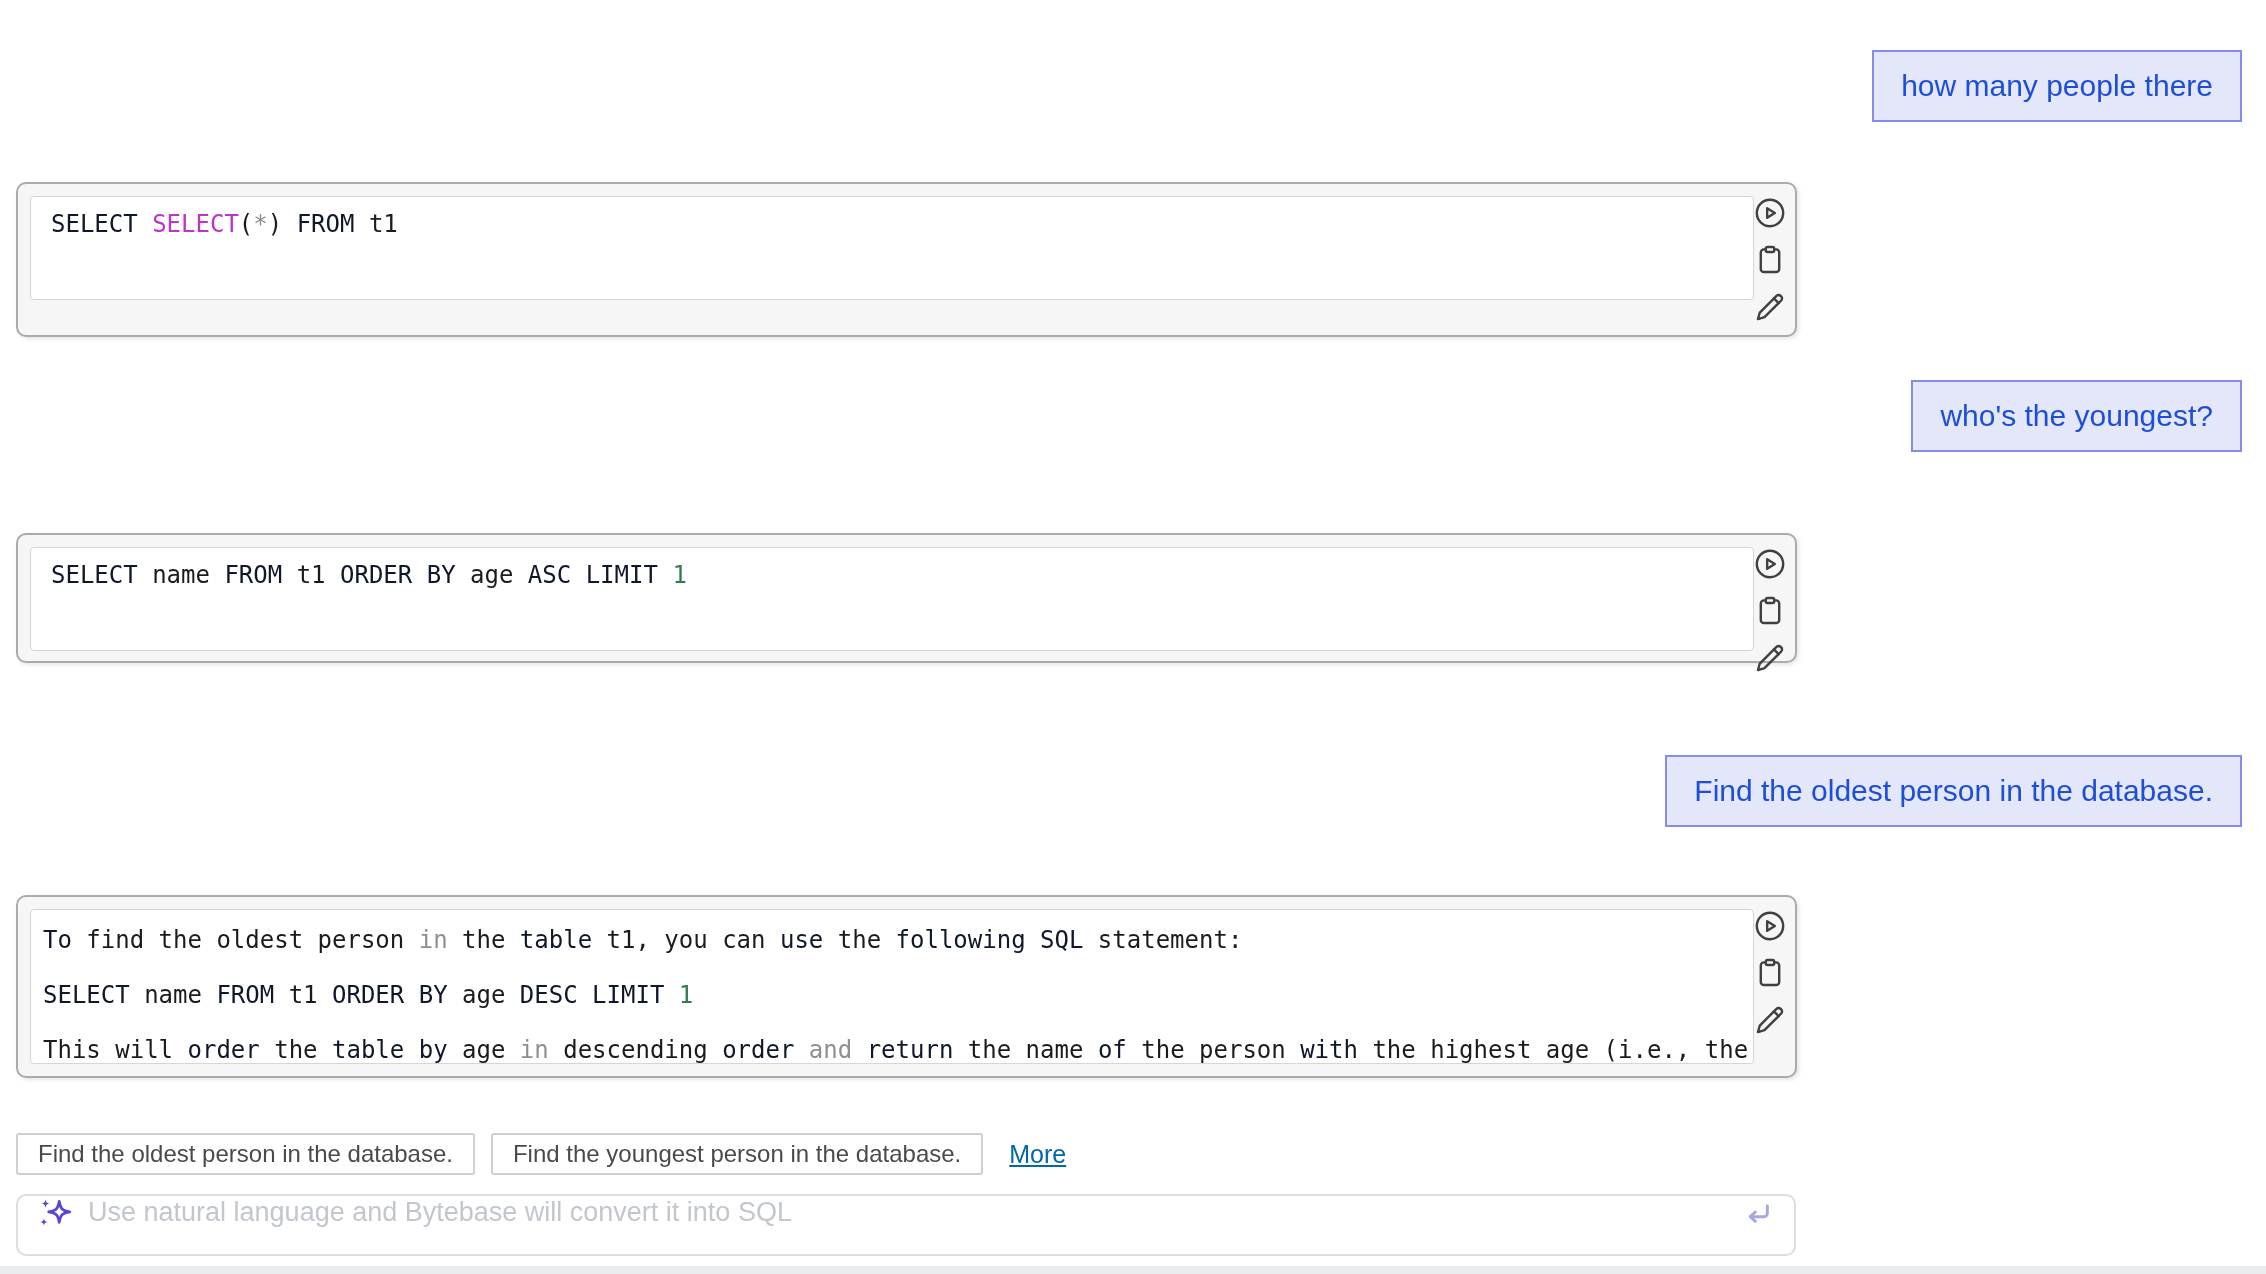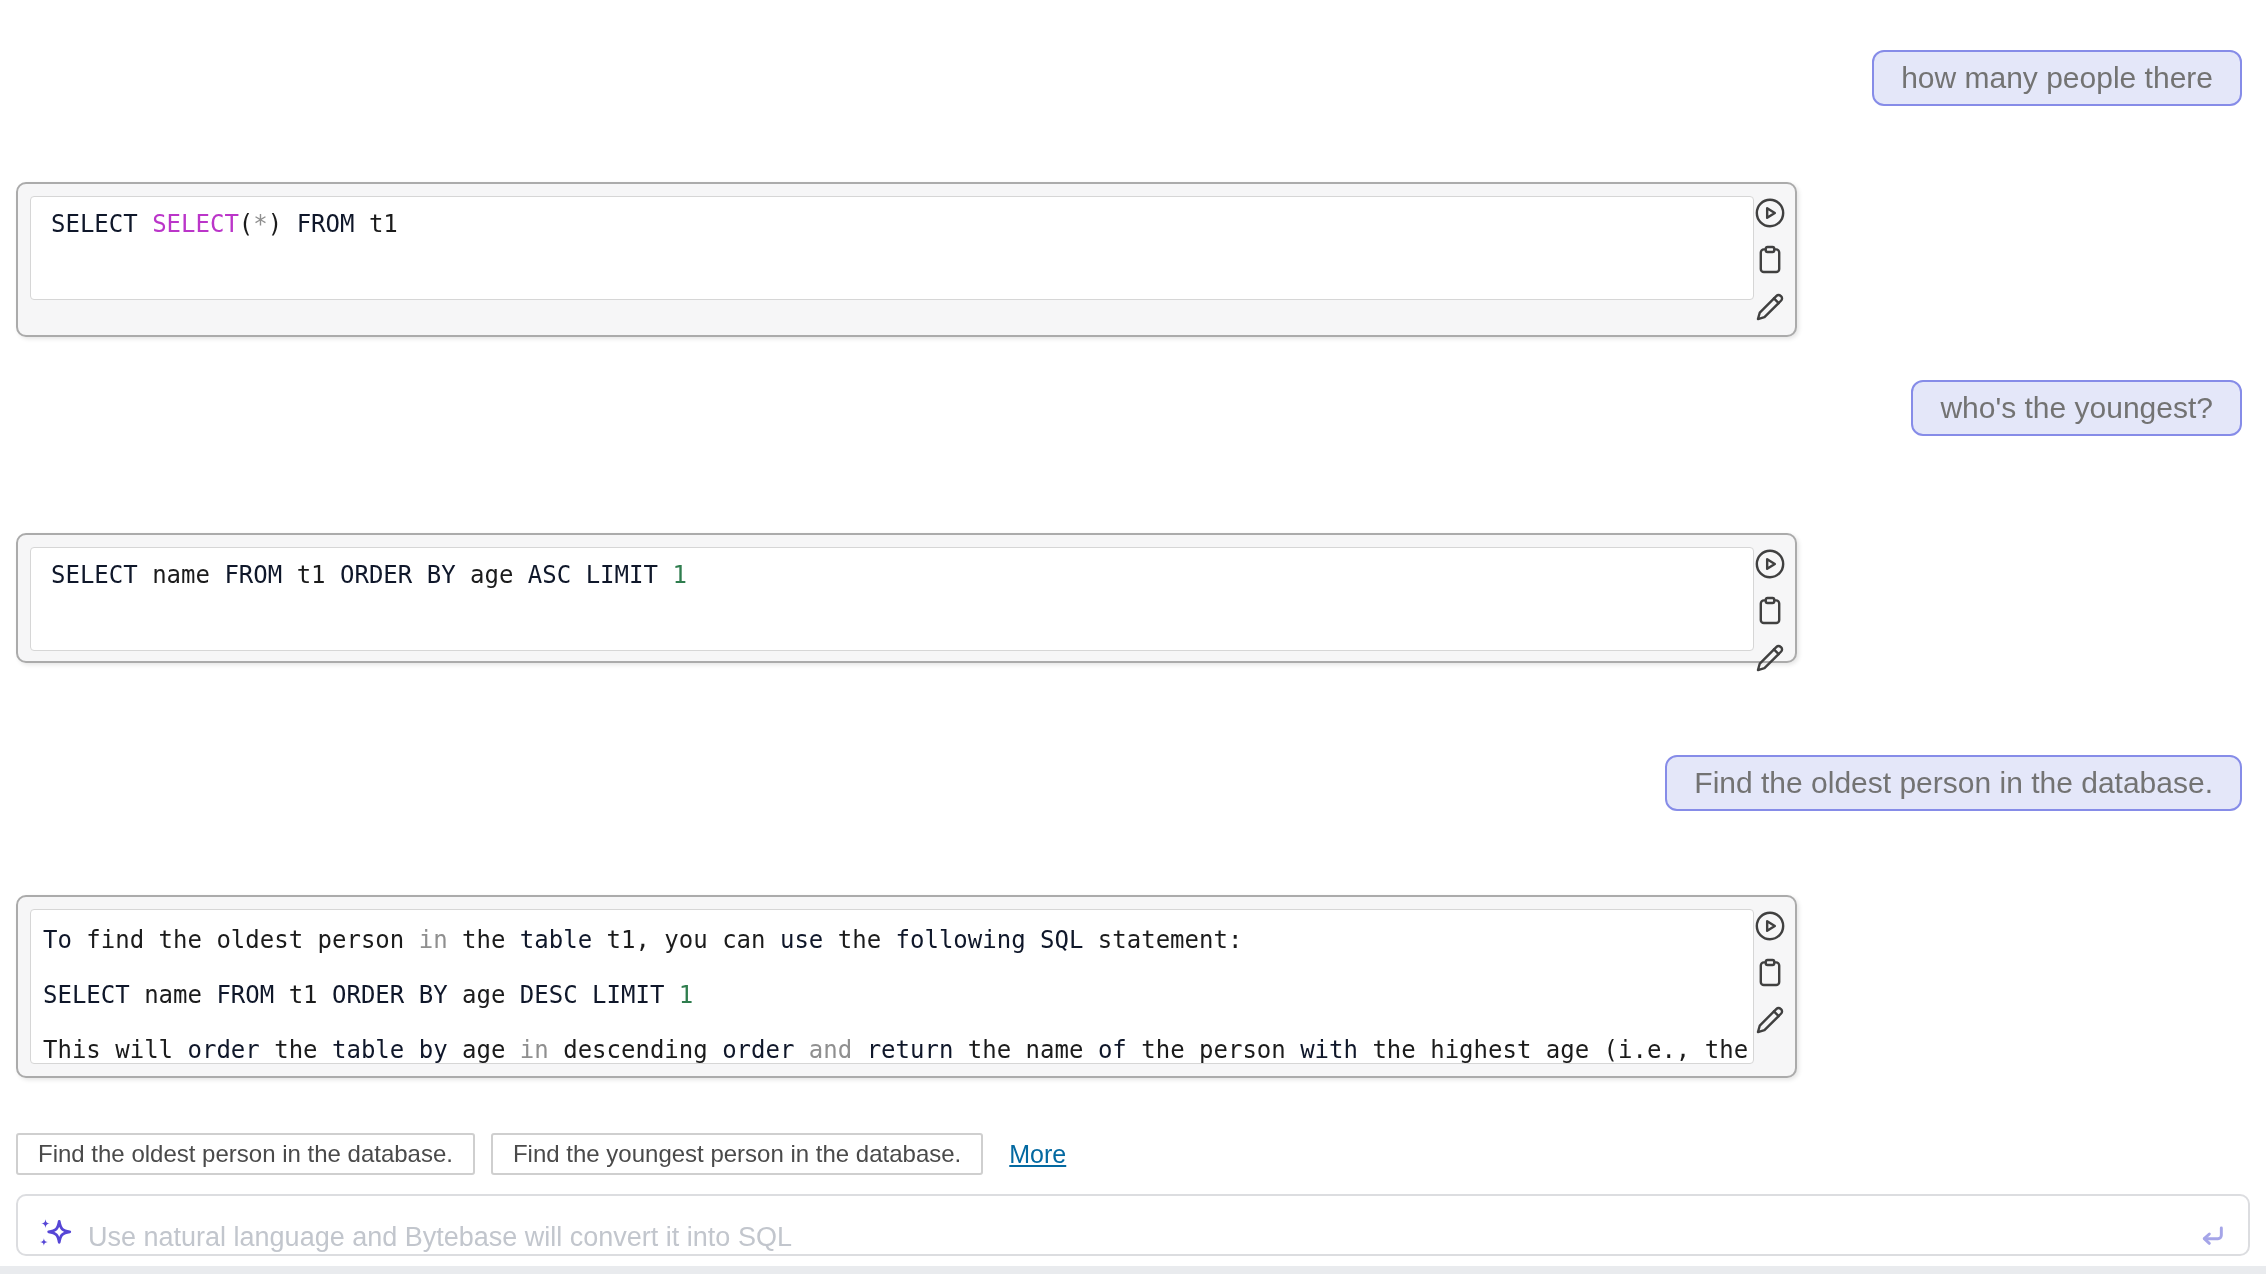--- a/index.html
+++ b/index.html
@@ -1,23 +1,23 @@
 <!DOCTYPE html>
 <html><head>
 <meta charset="utf-8">
 <style>
   html,body{margin:0;padding:0;background:#ffffff;}
   .page{position:relative;width:2266px;height:1274px;background:#ffffff;overflow:hidden;
         font-family:"Liberation Sans",sans-serif;}
 
   
-  .bubble{position:absolute;right:24px;height:56px;box-sizing:border-box;
+  .bubble{position:absolute;right:24px;height:72px;box-sizing:border-box;
           display:flex;align-items:center;padding:0 27px;
-          background:#e4e7f9;border:2px solid #868ce8;border-radius:12px;
-          font-size:30px;color:#737373;white-space:nowrap;}
+          background:#e4e7f9;border:2px solid #868ce8;border-radius:0;
+          font-size:30px;color:#1d4ed8;white-space:nowrap;}
 
   
   .ablock{position:absolute;left:16px;width:1781px;box-sizing:border-box;
           background:#f6f6f7;border:2px solid #ababab;border-radius:10px;
           box-shadow:2px 2px 4px rgba(0,0,0,0.10);}
   .code-area{position:absolute;left:12px;top:12px;width:1724px;box-sizing:border-box;
              background:#ffffff;border:1px solid #d6d6d6;border-radius:4px;
              overflow:hidden;font-family:"DejaVu Sans Mono",monospace;font-size:24px;
              color:#1b1b1b;}
   .code-area.single{height:104px;padding:6px 20px 0 20px;line-height:42px;}
@@ -38,23 +38,23 @@
 
   
   .sugg-row{position:absolute;left:16px;top:1133px;height:42px;display:flex;
             align-items:center;gap:16px;}
   .sugg-btn{height:42px;box-sizing:border-box;display:flex;align-items:center;
             padding:0 20px;background:#ffffff;border:2px solid #cfcfcf;border-radius:3px;
             font-size:24px;color:#4a4a4a;white-space:nowrap;cursor:pointer;}
   .more-link{font-size:25px;color:#0369a1;padding-left:10px;cursor:pointer;white-space:nowrap;text-decoration:underline;}
 
   
-  .input-bar{position:absolute;left:16px;top:1194px;width:2234px;height:62px;
+  .input-bar{position:absolute;left:16px;top:1194px;width:1780px;height:62px;
              box-sizing:border-box;background:#ffffff;border:2px solid #dcdde0;
-             border-radius:10px;display:flex;align-items:flex-end;padding:0 18px;}
+             border-radius:10px;display:flex;align-items:flex-start;padding:0 18px;}
   .sparkle{width:38px;height:38px;flex:0 0 auto;margin-right:12px;}
   .nl-input{flex:1;border:none;outline:none;font-size:27px;color:#3b4351;
             font-family:"Liberation Sans",sans-serif;background:transparent;}
   .nl-input::placeholder{color:#c2c6cd;opacity:1;}
   .enter-btn{width:36px;height:36px;flex:0 0 auto;display:flex;align-items:center;
              justify-content:center;cursor:pointer;}
   .enter-btn svg{width:32px;height:32px;stroke:#a5a5e8;fill:none;stroke-width:2.2;
                  stroke-linecap:round;stroke-linejoin:round;}
 
   .bottom-strip{position:absolute;left:0;top:1266px;width:2266px;height:8px;background:#e9ebee;}

